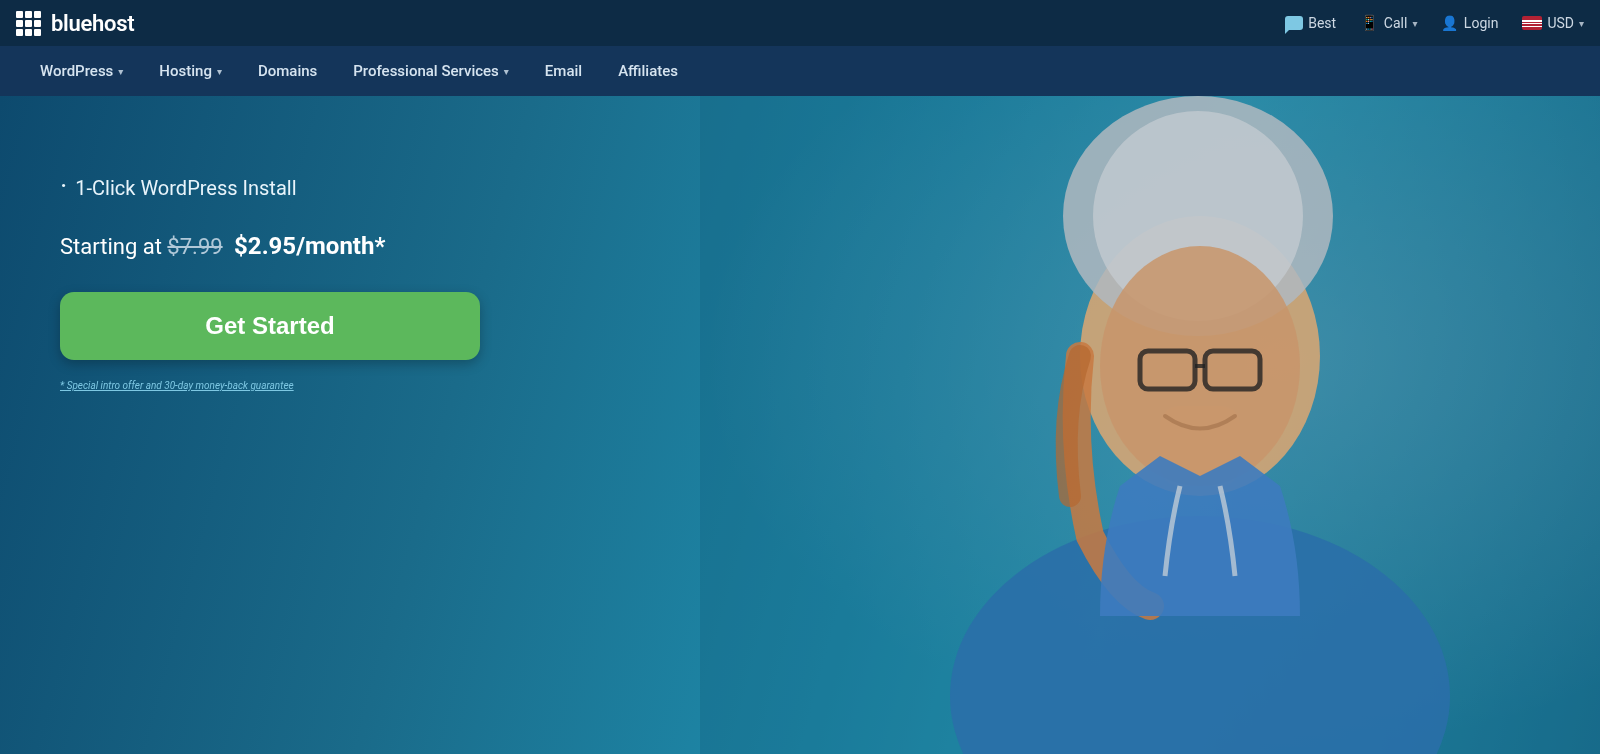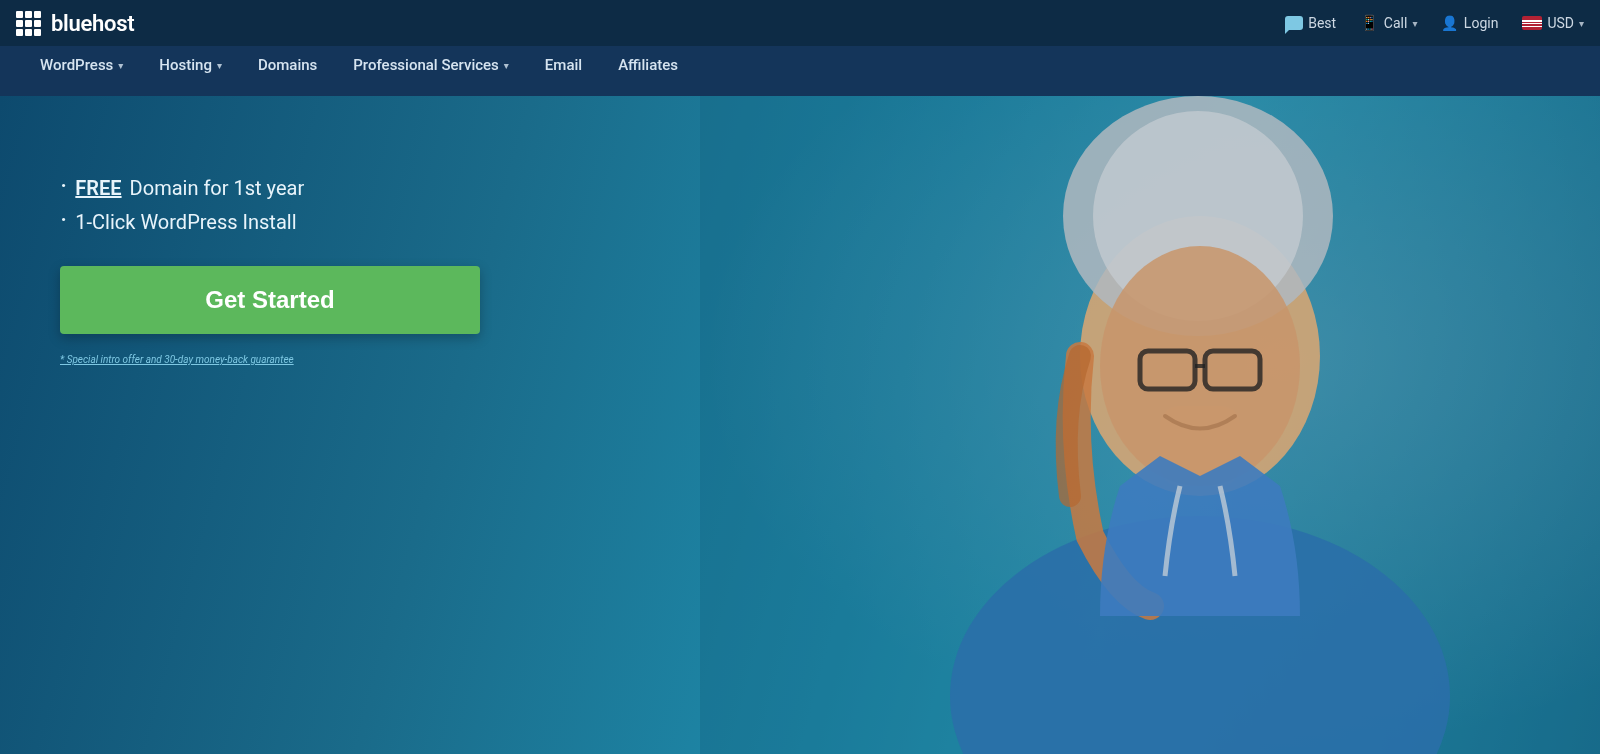--- a/index.html
+++ b/index.html
@@ -79,21 +79,21 @@
       );
       border-radius: 2px;
       display: inline-block;
     }
 
     
     .nav-bar {
       background: #14355a;
       height: 50px;
       display: flex;
-      align-items: flex-start;
+      align-items: center;
       padding: 0 24px;
       gap: 4px;
     }
 
     .nav-item {
       color: #d6e4f0;
       font-size: 15px;
       font-weight: 500;
       padding: 10px 16px;
       cursor: pointer;
@@ -200,21 +200,21 @@
 
     .hero-price .sale {
       font-weight: 700;
       font-size: 24px;
     }
 
     .cta-button {
       background: #5cb85c;
       color: #fff;
       border: none;
-      border-radius: 4px;
+      border-radius: 14px;
       font-size: 24px;
       font-weight: 600;
       padding: 20px 0;
       width: 420px;
       cursor: pointer;
       display: block;
       text-align: center;
       margin-bottom: 20px;
       box-shadow: 0 4px 12px rgba(0,0,0,0.25);
       transition: background 0.2s;
@@ -347,26 +347,27 @@
 
       <path d="M480 390 Q470 430 465 480" stroke="#d0d5da" stroke-width="5" fill="none" opacity="0.7"></path>
       <path d="M520 390 Q530 430 535 480" stroke="#d0d5da" stroke-width="5" fill="none" opacity="0.7"></path>
     </svg>
   </div>
 
   <div class="hero-content">
 
     <ul class="hero-features">
       <li>
-        <span class="feat-underline">FREE</span>
-        <span> Domain for 1st year</span>
-      </li>
-      <li>
         <span>1-Click WordPress Install</span>
       </li>
     </ul>
 
+    <div class="hero-price">
+      <span>Starting at</span>
+      <span class="original">$7.99</span>
+      <span class="sale">$2.95/month*</span>
+    </div>
 
     <button class="cta-button">Get Started</button>
 
     <div class="disclaimer">* Special intro offer and 30-day money-back guarantee</div>
   </div>
 </div>
 
 </body></html>

